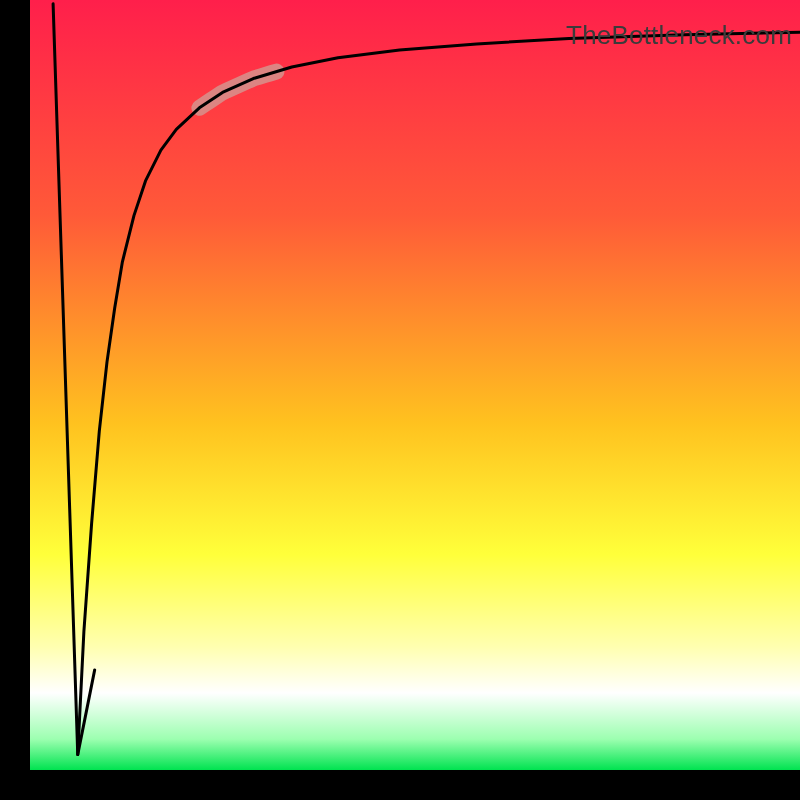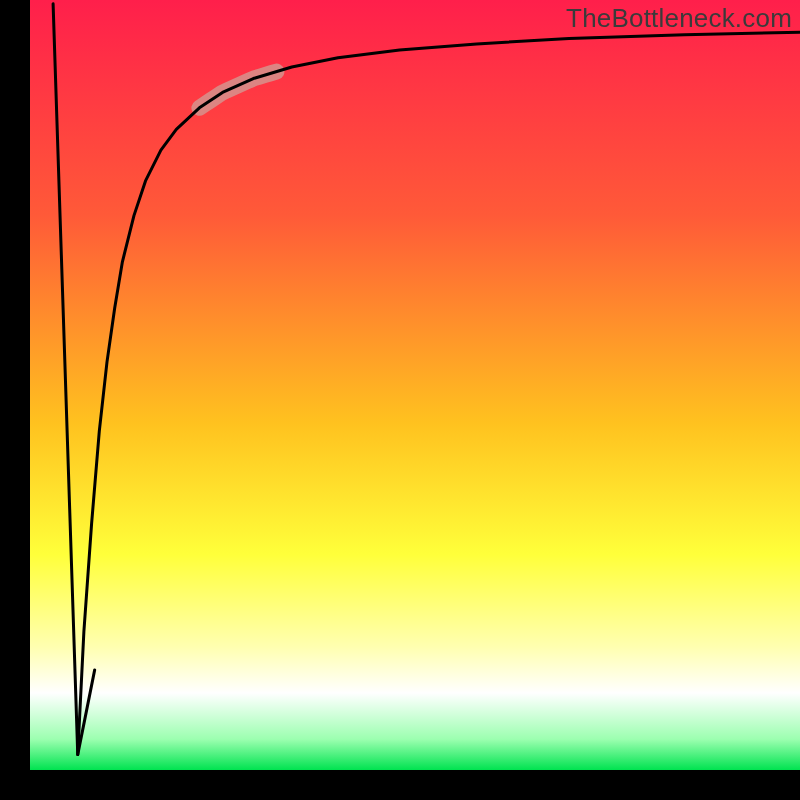--- a/index.html
+++ b/index.html
@@ -14,21 +14,21 @@
   .chart-wrap {
     position: relative;
     width: 800px;
     height: 800px;
   }
   svg {
     display: block;
   }
   .watermark {
     position: absolute;
-    top: 3px;
+    top: 20px;
     right: 8px;
     font-size: 26px;
     font-weight: 400;
     color: #3b3b3b;
     letter-spacing: 0.2px;
     user-select: none;
   }
 </style>
 </head>
 <body>

